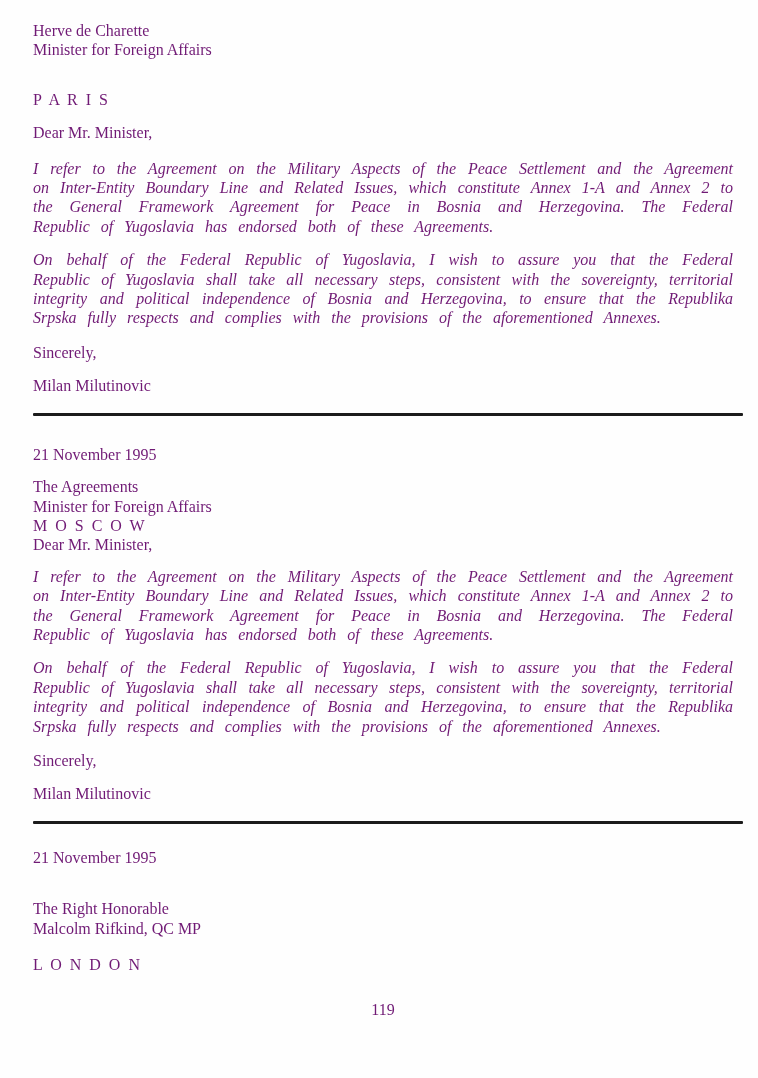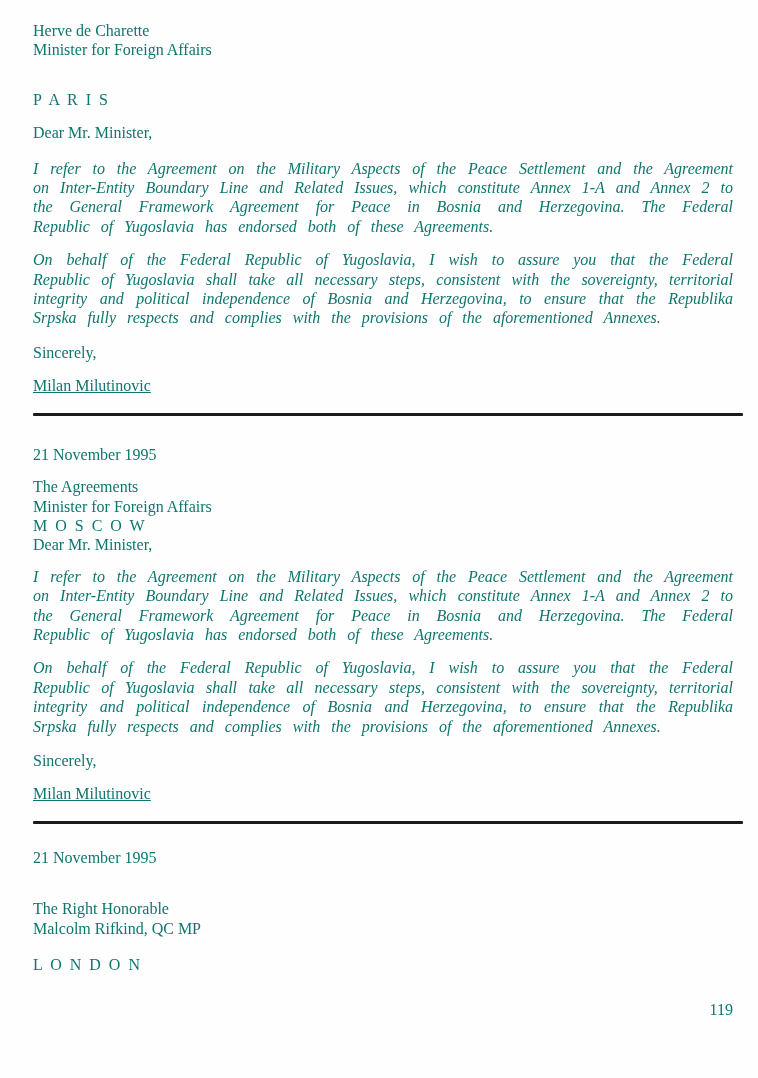--- a/index.html
+++ b/index.html
@@ -10,21 +10,21 @@
   .page {
     position: relative;
     width: 758px;
     height: 1078px;
     box-sizing: border-box;
     padding: 21px 25px 0 33px;
     background: #fefefe;
     font-family: "Liberation Serif", "DejaVu Serif", serif;
     font-size: 16px;
     line-height: 19.4px;
-    color: #0f766e;
+    color: #701a75;
     overflow: hidden;
   }
   .line { white-space: nowrap; }
   .city {
     letter-spacing: 2px;
     white-space: nowrap;
   }
   .para {
     margin: 0;
     text-align: justify;
@@ -36,32 +36,32 @@
     width: 710px;
     background: #1b1b1b;
     border-radius: 1px;
   }
   
   .mt-city1      { margin-top: 30px; }
   .mt-sal1       { margin-top: 14px; }
   .mt-para1a     { margin-top: 16px; }
   .mt-para1b     { margin-top: 14px; }
   .mt-closing    { margin-top: 15px; }
-  .mt-sig        { margin-top: 14px; text-decoration: underline; }
+  .mt-sig        { margin-top: 14px; }
   .mt-rule       { margin-top: 17px; }
   .mt-date2      { margin-top: 29px; }
   .mt-addr2      { margin-top: 13px; }
   .mt-para2a     { margin-top: 12px; }
   .mt-para2b     { margin-top: 14px; }
   .mt-date3      { margin-top: 24px; }
   .mt-addr3      { margin-top: 32px; }
   .mt-city3      { margin-top: 17px; }
   .page-number {
     margin-top: 26px;
-    text-align: right;
+    text-align: center;
   }
 </style>
 </head>
 <body>
 
 <div class="page">
 
   <section>
     <div>
       <div class="line">Herve de Charette</div>

